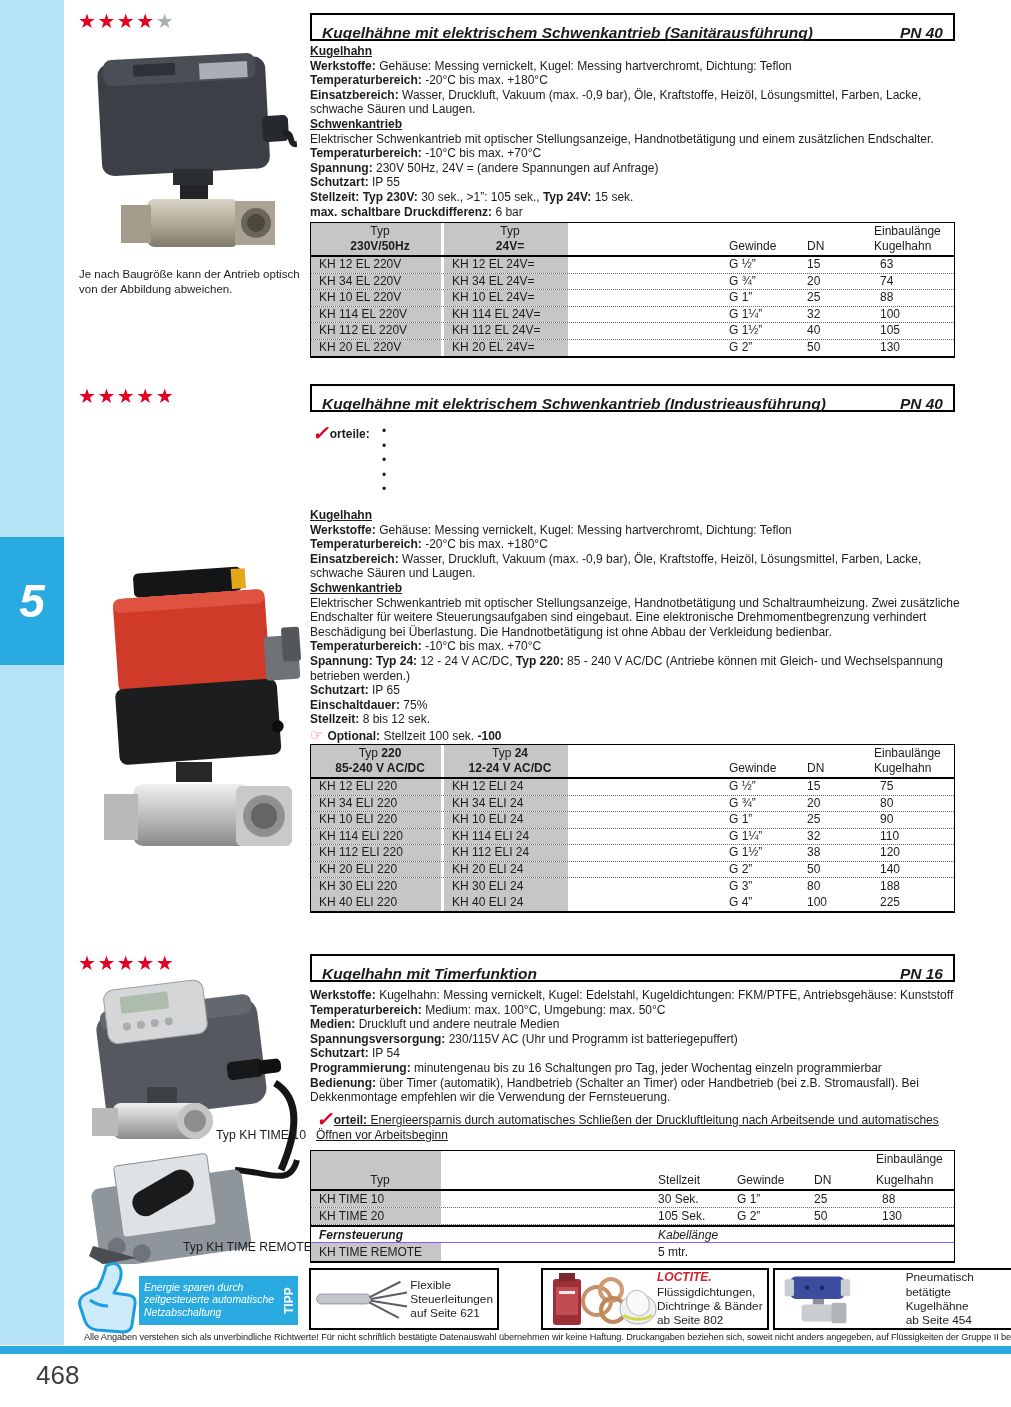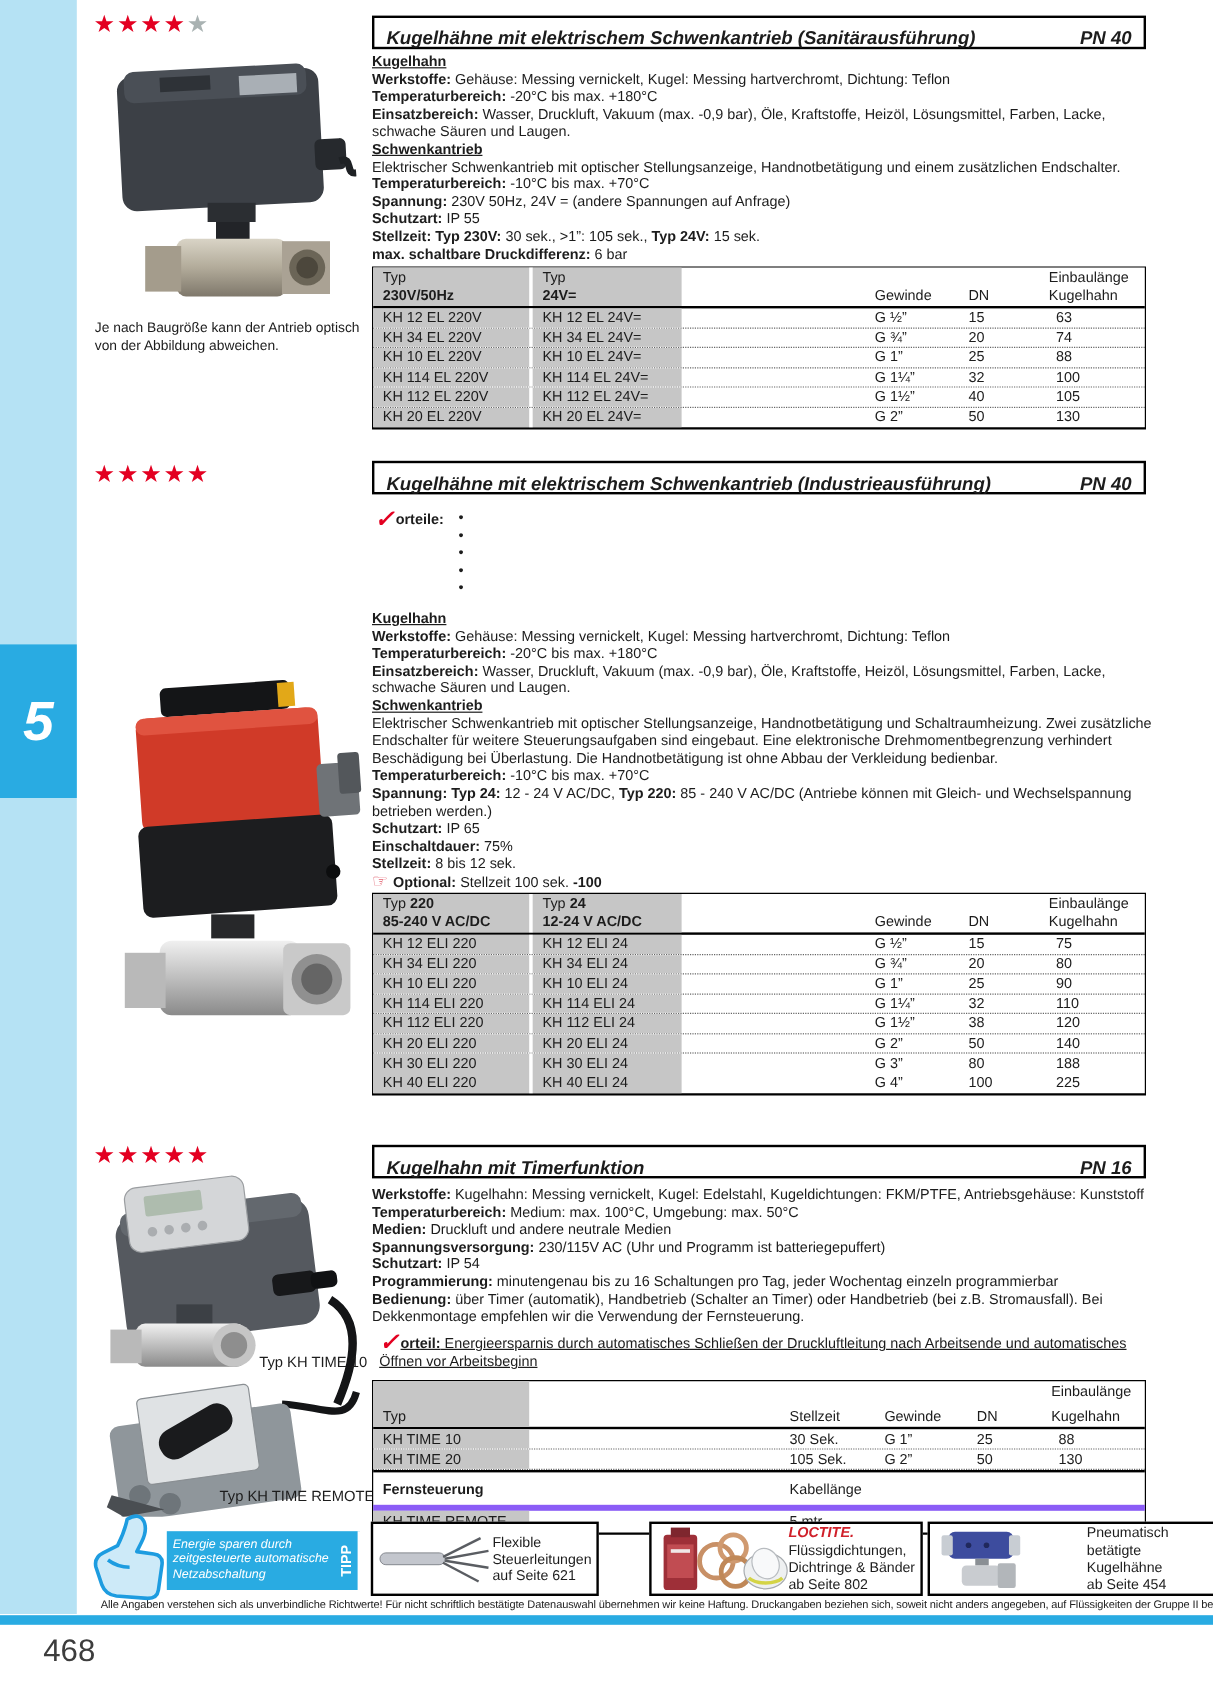--- a/index.html
+++ b/index.html
@@ -40,31 +40,31 @@
   .vitems li::before { content:"• "; }
   .vorteil3 { position:absolute; left:316px; top:1110px; width:652px; font-size:12px; line-height:14.6px;text-decoration:underline; }
   
   .ktable { position:absolute; left:310px; width:645px; border:1px solid #000; border-bottom-width:2px;
     font-size:12px; background:#fff; }
   .grid6 { display:grid; grid-template-columns:133px 124px 153px 78px 67px 90px; }
   .grid7 { display:grid; grid-template-columns:130px 209px 79px 77px 62px 88px; }
   .thead { height:34px; border-bottom:2px solid #000; }
   .thead3 { height:40px; border-bottom:2px solid #000; }
   .hcell { padding:1px 0 2px 8px; display:flex; flex-direction:column; justify-content:space-between; }
-  .hgray { background:#c6c6c6; }
+  .hgray { background:#c6c6c6;align-items:center; }
   .gsep { border-right:3px solid #fff; }
   .hb { font-weight:bold; }
   .hbottom { justify-content:flex-end; }
   .trow { height:16.5px; line-height:15px; align-items:center; border-bottom:1px dotted #666; }
   .trow:last-child, .trow[data-repeat] { border-bottom:none; }
   .t2 .trow:nth-last-child(2) { border-bottom:none; }
   .c { padding-left:8px; height:100%; display:flex; align-items:center; }
   .cgray { background:#c6c6c6; }
   .trow3 { height:17px; line-height:16px; align-items:center; border-bottom:1px dotted #666; }
-  .fernrow { border-top:2px solid #000; border-bottom:5px solid #8b5cf6; height:34px; }
+  .fernrow { border-top:2px solid #000; border-bottom:1px solid #8b5cf6; height:18px;font-style:italic; }
   .fernrow .c:first-child { font-weight:bold; }
   .remrow { border-bottom:none; height:18px; }
   
   .imgbox { position:absolute; }
   .prod-label { position:absolute; font-size:12.3px; }
   
   .promo { position:absolute; top:1268px; height:62px; border:2px solid #000; background:#fff;
     display:flex; align-items:center; padding:3px 4px; }
   .promo-text { font-size:11.8px; line-height:14.3px; }
   .promo-brand { color:#d0202a; font-weight:bold; font-style:italic; font-size:12px; }

